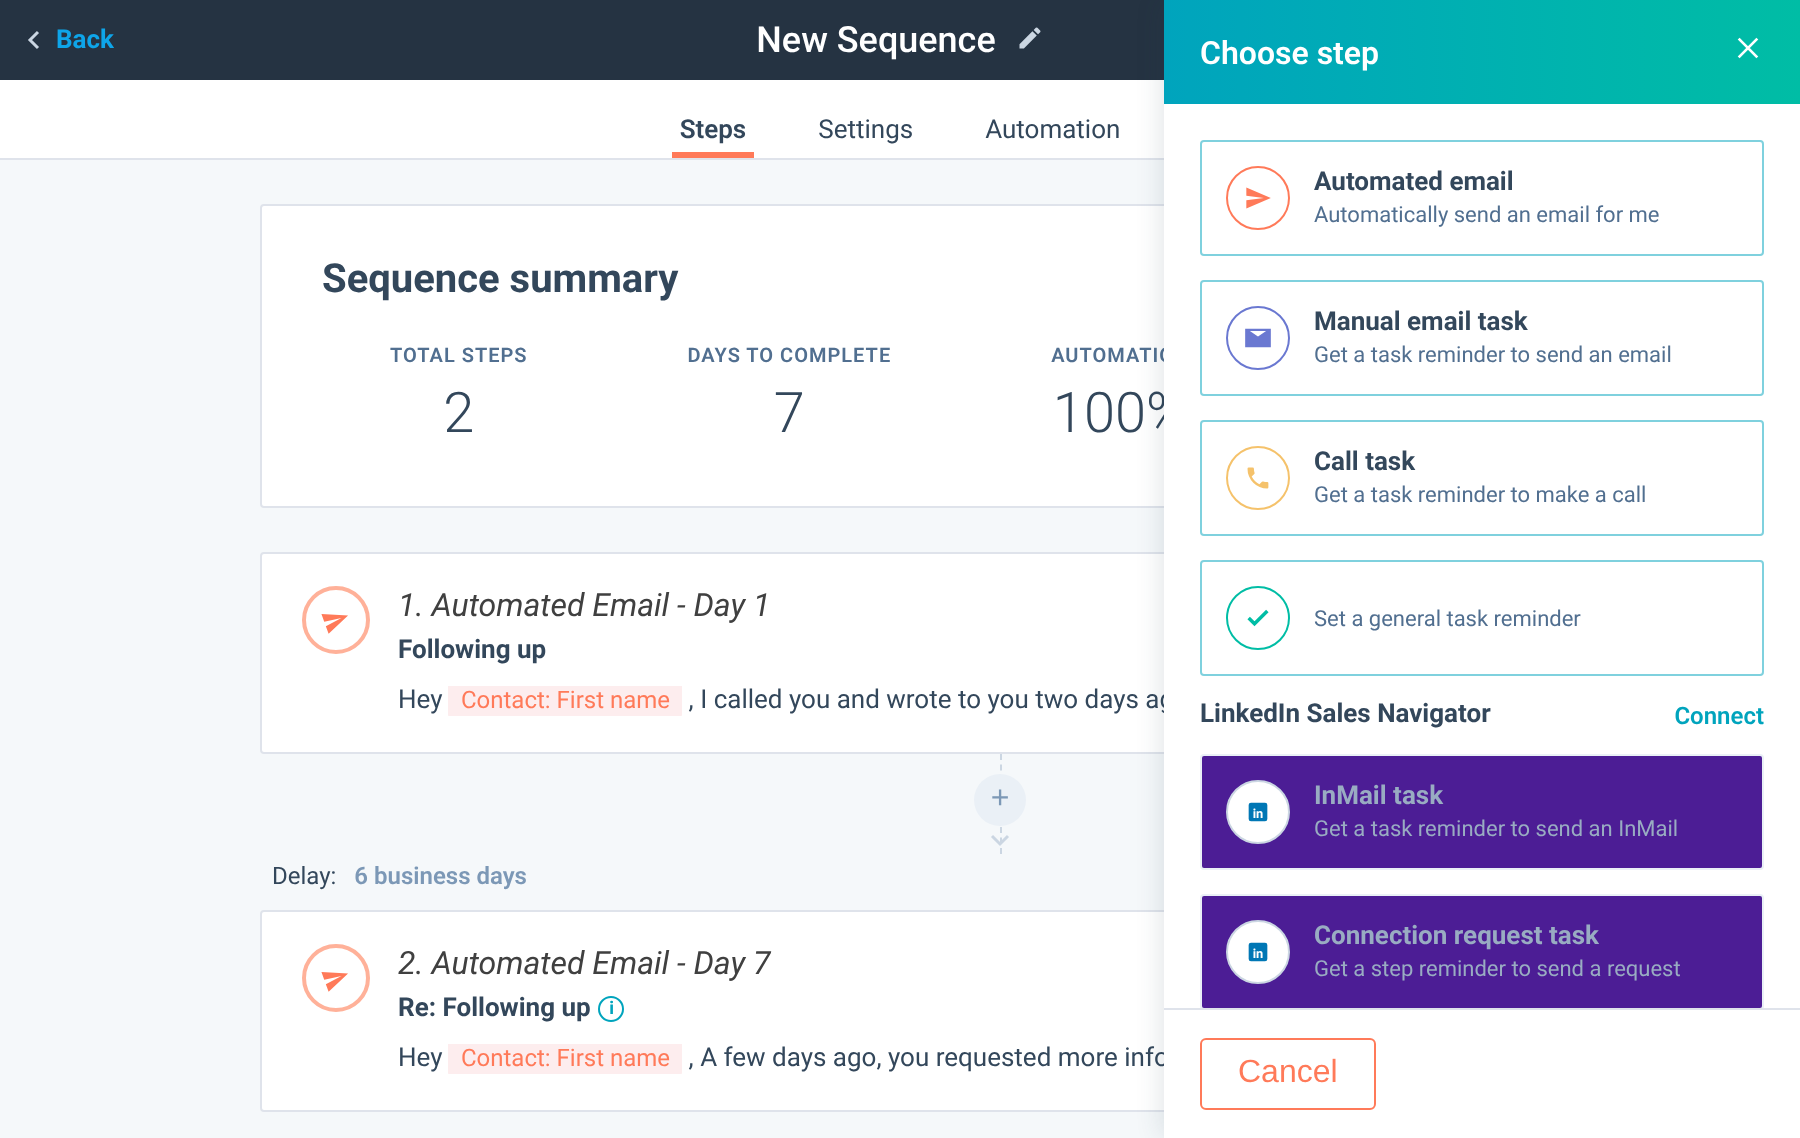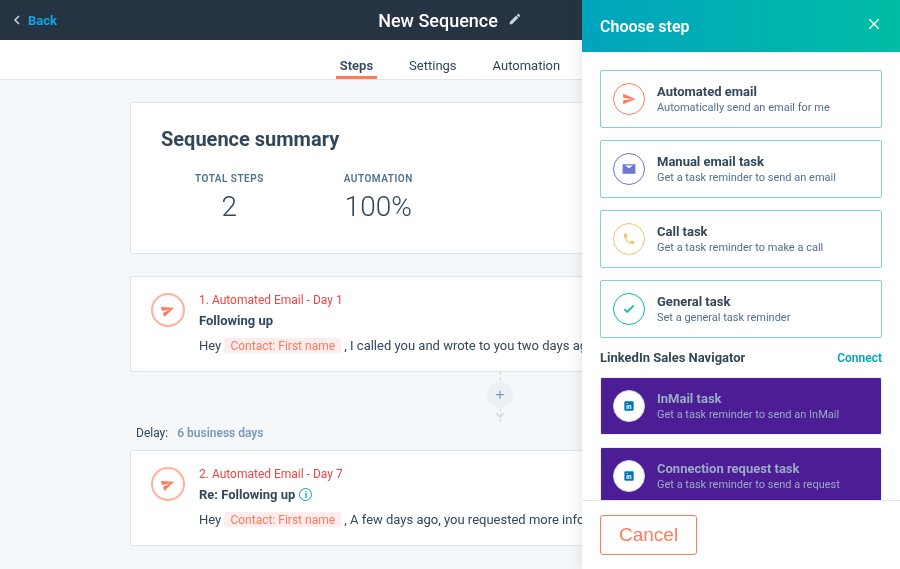--- a/index.html
+++ b/index.html
@@ -27,21 +27,21 @@
   .stats { display: flex; gap: 80px; padding-left: 34px; }
   .stat { text-align: center; }
   .stat-label { font-size: 10px; letter-spacing: 0.5px; font-weight: 600; color: #516f90; text-transform: uppercase; margin-bottom: 6px; }
   .stat-value { font-size: 28px; font-weight: 300; color: #33475b; }
 
   .step-card { padding: 16px 20px 18px; margin-top: 14px; position: relative; }
   .step-row { display: flex; gap: 14px; }
   .step-icon { width: 34px; height: 34px; border-radius: 50%; border: 2px solid #ffb199; display: flex; align-items: center; justify-content: center; flex-shrink: 0; }
   .step-icon svg { width: 14px; height: 14px; fill: #ff7a59; transform: rotate(-20deg); }
   .step-body { flex: 1; min-width: 0; }
-  .step-num { font-size: 12px; color: #ef4444; margin-bottom: 6px; }
+  .step-num { font-size: 16px; color: #404040; margin-bottom: 6px; font-style: italic; }
   .step-subject { font-size: 13px; font-weight: 700; color: #33475b; margin-bottom: 10px; display:flex; align-items:center; gap:4px;}
   .step-preview { font-size: 13px; color: #33475b; white-space: nowrap; overflow: hidden; text-overflow: ellipsis; }
   .token { background: #fdedee; color: #ff7a59; padding: 2px 6px; border-radius: 2px; font-size: 12px; }
   .info-dot { width:13px;height:13px;border-radius:50%;border:1px solid #00a4bd;color:#00a4bd;font-size:9px;display:inline-flex;align-items:center;justify-content:center;}
 
   .connector { height: 50px; position: relative; text-align:center; }
   .connector .line { position:absolute; left:50%; top:0; bottom:0; border-left: 1px dashed #cbd6e2; }
   .add-btn { position:absolute; left:50%; top:10px; transform:translateX(-50%); width:26px; height:26px; border-radius:50%; background:#eaf0f6; color:#7c98b6; display:flex;align-items:center;justify-content:center; font-size:16px; cursor:pointer; border:none; }
   .arrow-down { position:absolute; left:50%; bottom:-2px; transform:translateX(-50%); color:#cbd6e2; }
   .delay-row { font-size:12px; color:#33475b; padding: 4px 0 4px 6px; }
@@ -57,21 +57,21 @@
   .opt .ico { width:32px; height:32px; border-radius:50%; border:1.5px solid; display:flex;align-items:center;justify-content:center; flex-shrink:0; }
   .opt .ico svg { width:14px; height:14px; }
   .opt h3 { font-size:13px; font-weight:700; color:#33475b; margin-bottom:2px; }
   .opt p { font-size:11px; color:#516f90; }
   .opt.disabled { background:#4c1d95; border-color:#eaf0f6; cursor:default;}
   .opt.disabled h3, .opt.disabled p { color:#99acc2; }
   .section-row { display:flex; justify-content:space-between; align-items:center; margin:8px 0 12px; }
   .section-row h4 { font-size:13px; font-weight:700; color:#33475b; }
   .connect-link { font-size:12px; font-weight:600; color:#00a4bd; cursor:pointer; }
   .panel-foot { border-top:1px solid #dfe3eb; padding:14px 18px; }
-  .cancel-btn { border:1px solid #ff7a59; color:#ff7a59; background:#fff; padding:8px 18px; font-size:19px; border-radius:3px; cursor:pointer; }
+  .cancel-btn { border:1px solid #ff7a59; color:#ff7a59; background:#fff; padding:8px 18px; font-size:16px; border-radius:3px; cursor:pointer; }
 </style>
 </head>
 <body>
 
 <div class="app">
 
   <div class="topbar">
     <div class="back">
       <svg viewBox="0 0 10 10">
           <path d="M7 1 L3 5 L7 9" stroke="#cbd6e2" stroke-width="1.5" fill="none"></path>
@@ -94,20 +94,24 @@
     <div class="tab">Automation</div>
   </div>
 
   <div class="content">
     <div class="card summary-card">
       <div class="summary-title">Sequence summary</div>
       <div class="stats">
         <div class="stat">
           <div class="stat-label">TOTAL STEPS</div>
           <div class="stat-value">2</div>
+        </div>
+        <div class="stat">
+          <div class="stat-label">DAYS TO COMPLETE</div>
+          <div class="stat-value">7</div>
         </div>
         <div class="stat">
           <div class="stat-label">AUTOMATION</div>
           <div class="stat-value">100%</div>
         </div>
       </div>
     </div>
 
     <div class="card step-card" style="margin-top:22px;">
       <div class="step-row">
@@ -213,21 +217,20 @@
           </div>
       </div>
 
       <div class="opt">
         <div class="ico" style="border-color:#00bda5">
             <svg viewBox="0 0 24 24">
               <path fill="none" stroke="#00bda5" stroke-width="3" d="M4 12l5 5L20 6"></path>
             </svg>
           </div>
         <div>
-            <h3>General task</h3>
             <p>Set a general task reminder</p>
           </div>
       </div>
 
       <div class="section-row">
         <h4>LinkedIn Sales Navigator</h4>
         <span class="connect-link">Connect</span>
       </div>
 
       <div class="opt disabled">
@@ -245,21 +248,21 @@
 
       <div class="opt disabled">
         <div class="ico" style="border-color:#cbd6e2;background:#fff">
             <svg viewBox="0 0 24 24">
               <rect x="4" y="4" width="16" height="16" rx="2" fill="#0077b5"></rect>
               <text x="12" y="17" text-anchor="middle" font-size="11" font-weight="bold" fill="#fff">in</text>
             </svg>
           </div>
         <div>
             <h3>Connection request task</h3>
-            <p>Get a task reminder to send a request</p>
+            <p>Get a step reminder to send a request</p>
           </div>
       </div>
 
     </div>
     <div class="panel-foot">
       <button class="cancel-btn">Cancel</button>
     </div>
   </div>
 </div>
 

